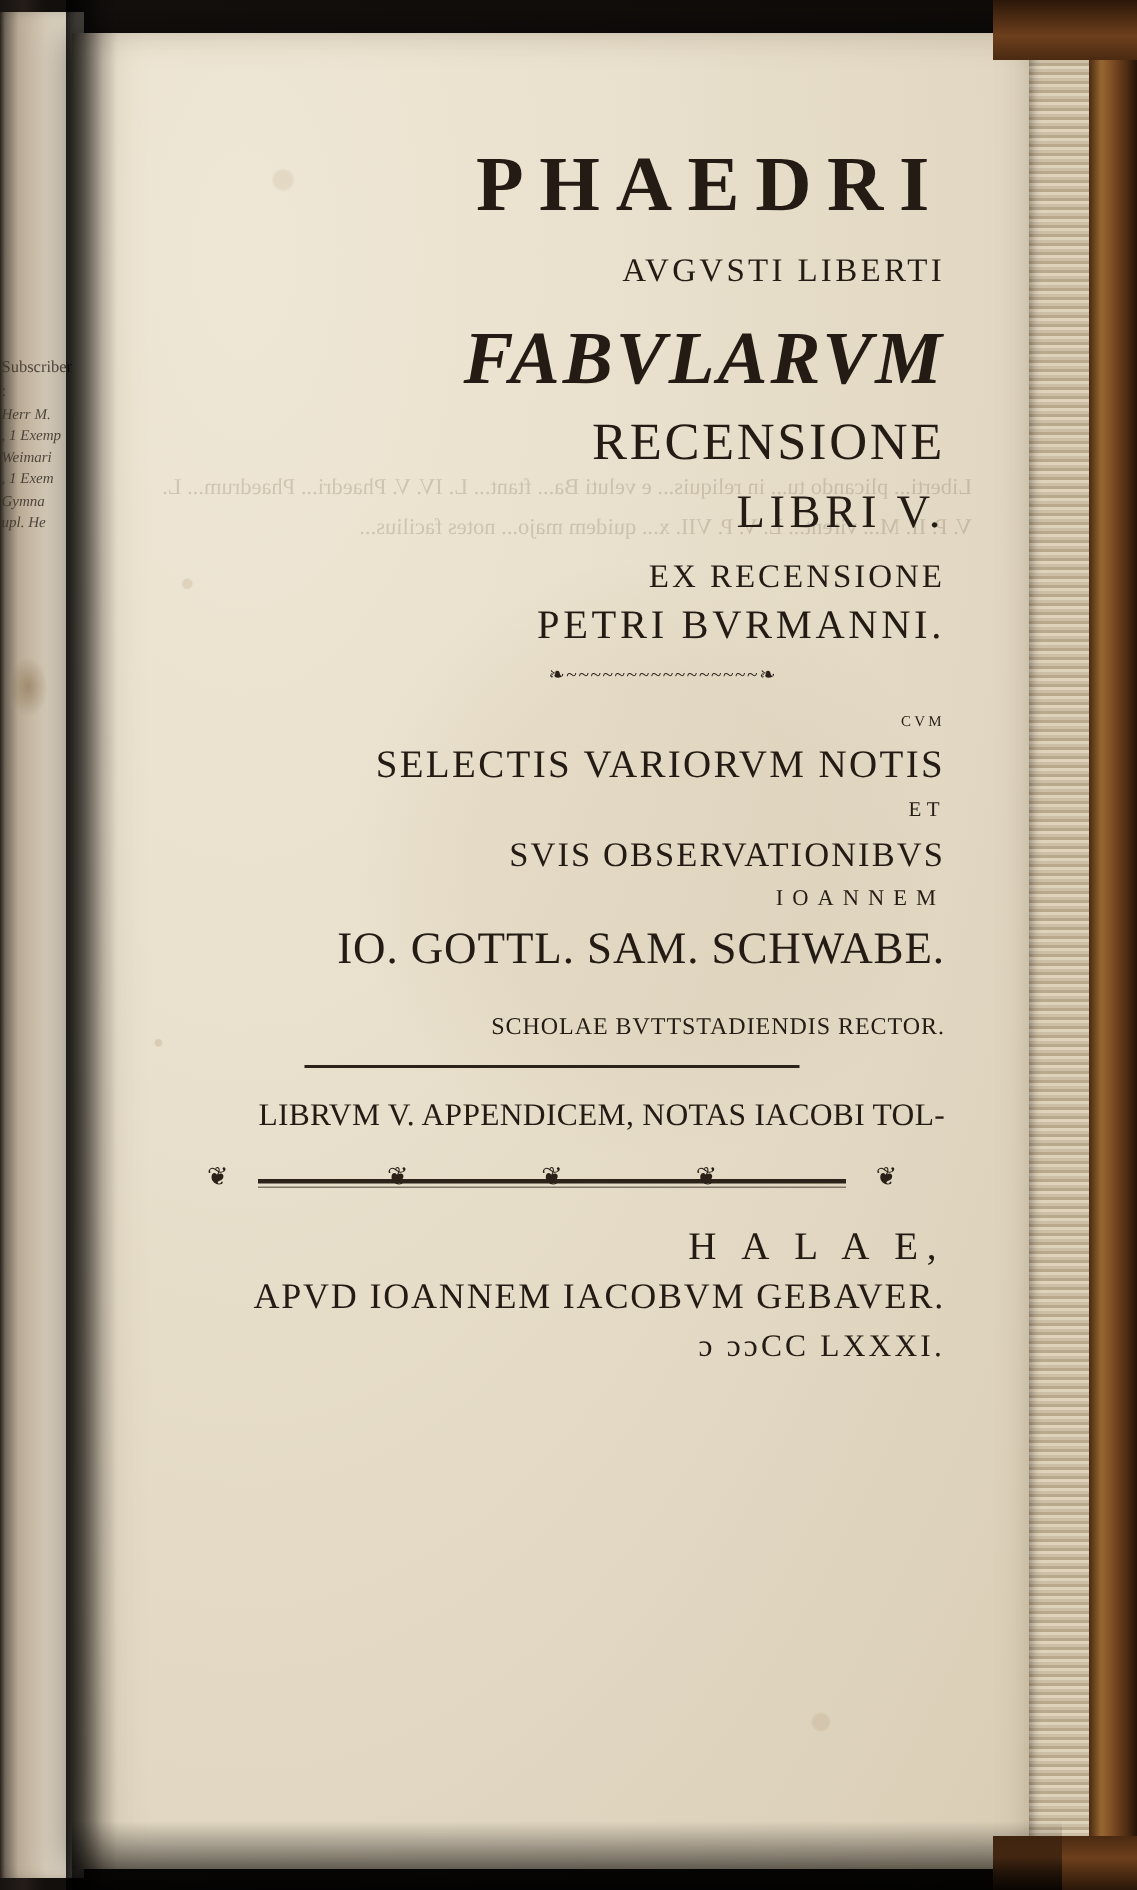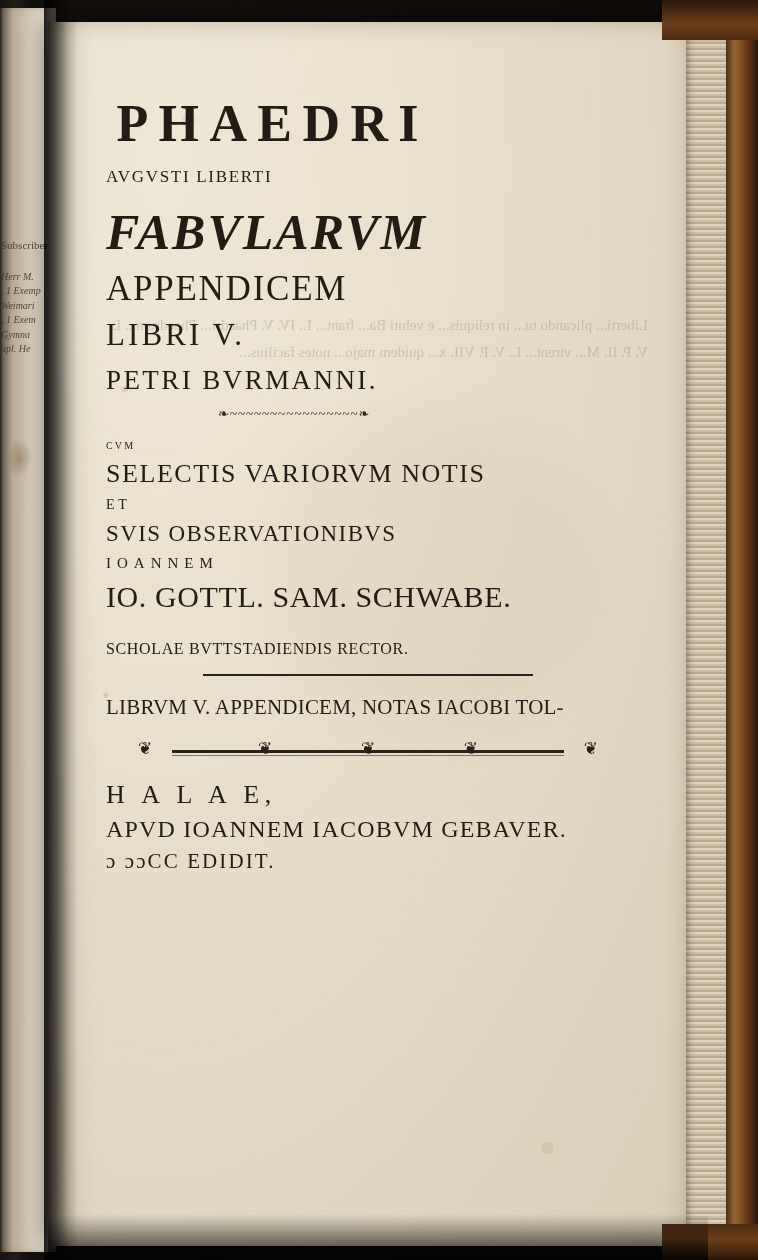--- a/index.html
+++ b/index.html
@@ -103,35 +103,35 @@
     text-align: justify;
     transform: scaleX(-1);
     pointer-events: none;
     font-family: "Liberation Serif", serif;
   }
 
   .content {
     position: relative;
     z-index: 3;
     padding: 72px 58px 0 58px;
-    text-align: left;
+    text-align: right;
     color: #241c14;
   }
 
   .ln { margin: 0; letter-spacing: .02em; }
 
   .t-phaedri {
     font-size: 52px;
     font-weight: bold;
     letter-spacing: .20em;
     margin-bottom: 14px;
     text-indent: .20em;
   }
   .t-augusti {
-    font-size: 17px;
+    font-size: 22px;
     letter-spacing: .10em;
     margin-bottom: 16px;
   }
   .t-fabularum {
     font-size: 50px;
     font-weight: bold;
     letter-spacing: .04em;
     margin-bottom: 8px;
     font-style: italic;
   }
@@ -341,22 +341,23 @@
 
   <div class="recto">
 
     <div class="bleed">Liberti... plicando tu... in reliquis... e veluti Ba... ftant... L. IV. V. Phaedri... Phaedrum... L. V. P. II. M... virent... L. V. P. VII. x... quidem majo... notes facilius...</div>
 
     <div class="content">
 
       <p class="ln t-phaedri">PHAEDRI</p>
       <p class="ln t-augusti">AVGVSTI LIBERTI</p>
       <p class="ln t-fabularum">FABVLARVM</p>
-      <p class="ln t-aesopiarum">APPENDICEM</p>
+      <p class="ln t-aesopiarum">RECENSIONE</p>
       <p class="ln t-libri">LIBRI V.</p>
+      <p class="ln t-exrec">EX RECENSIONE</p>
       <p class="ln t-petri">PETRI  BVRMANNI.</p>
 
       <div class="orn-wave">❧~~~~~~~~~~~~~~~~❧</div>
 
       <p class="ln t-cum">CVM</p>
       <p class="ln t-selectis">SELECTIS VARIORVM NOTIS</p>
       <p class="ln t-et">ET</p>
       <p class="ln t-suis">SVIS OBSERVATIONIBVS</p>
       <p class="ln t-edidit">IOANNEM</p>
       <p class="ln t-schwabe">IO. GOTTL. SAM. SCHWABE.</p>
@@ -370,21 +371,21 @@
         <div class="bar"></div>
         <div class="leaf l-left">❦</div>
         <div class="leaf l-c1">❦</div>
         <div class="leaf l-c2">❦</div>
         <div class="leaf l-c3">❦</div>
         <div class="leaf l-right">❦</div>
       </div>
 
       <p class="ln t-halae">H A L A E,</p>
       <p class="ln t-apud">APVD IOANNEM IACOBVM GEBAVER.</p>
-      <p class="ln t-year">ɔ ɔɔCC EDIDIT.</p>
+      <p class="ln t-year">ɔ ɔɔCC LXXXI.</p>
 
     </div>
   </div>
 
   <div class="gutter"></div>
   <div class="foreedge"></div>
   <div class="cover-edge"></div>
   <div class="cover-top"></div>
   <div class="cover-bottom"></div>
   <div class="page-shadow-bottom"></div>

